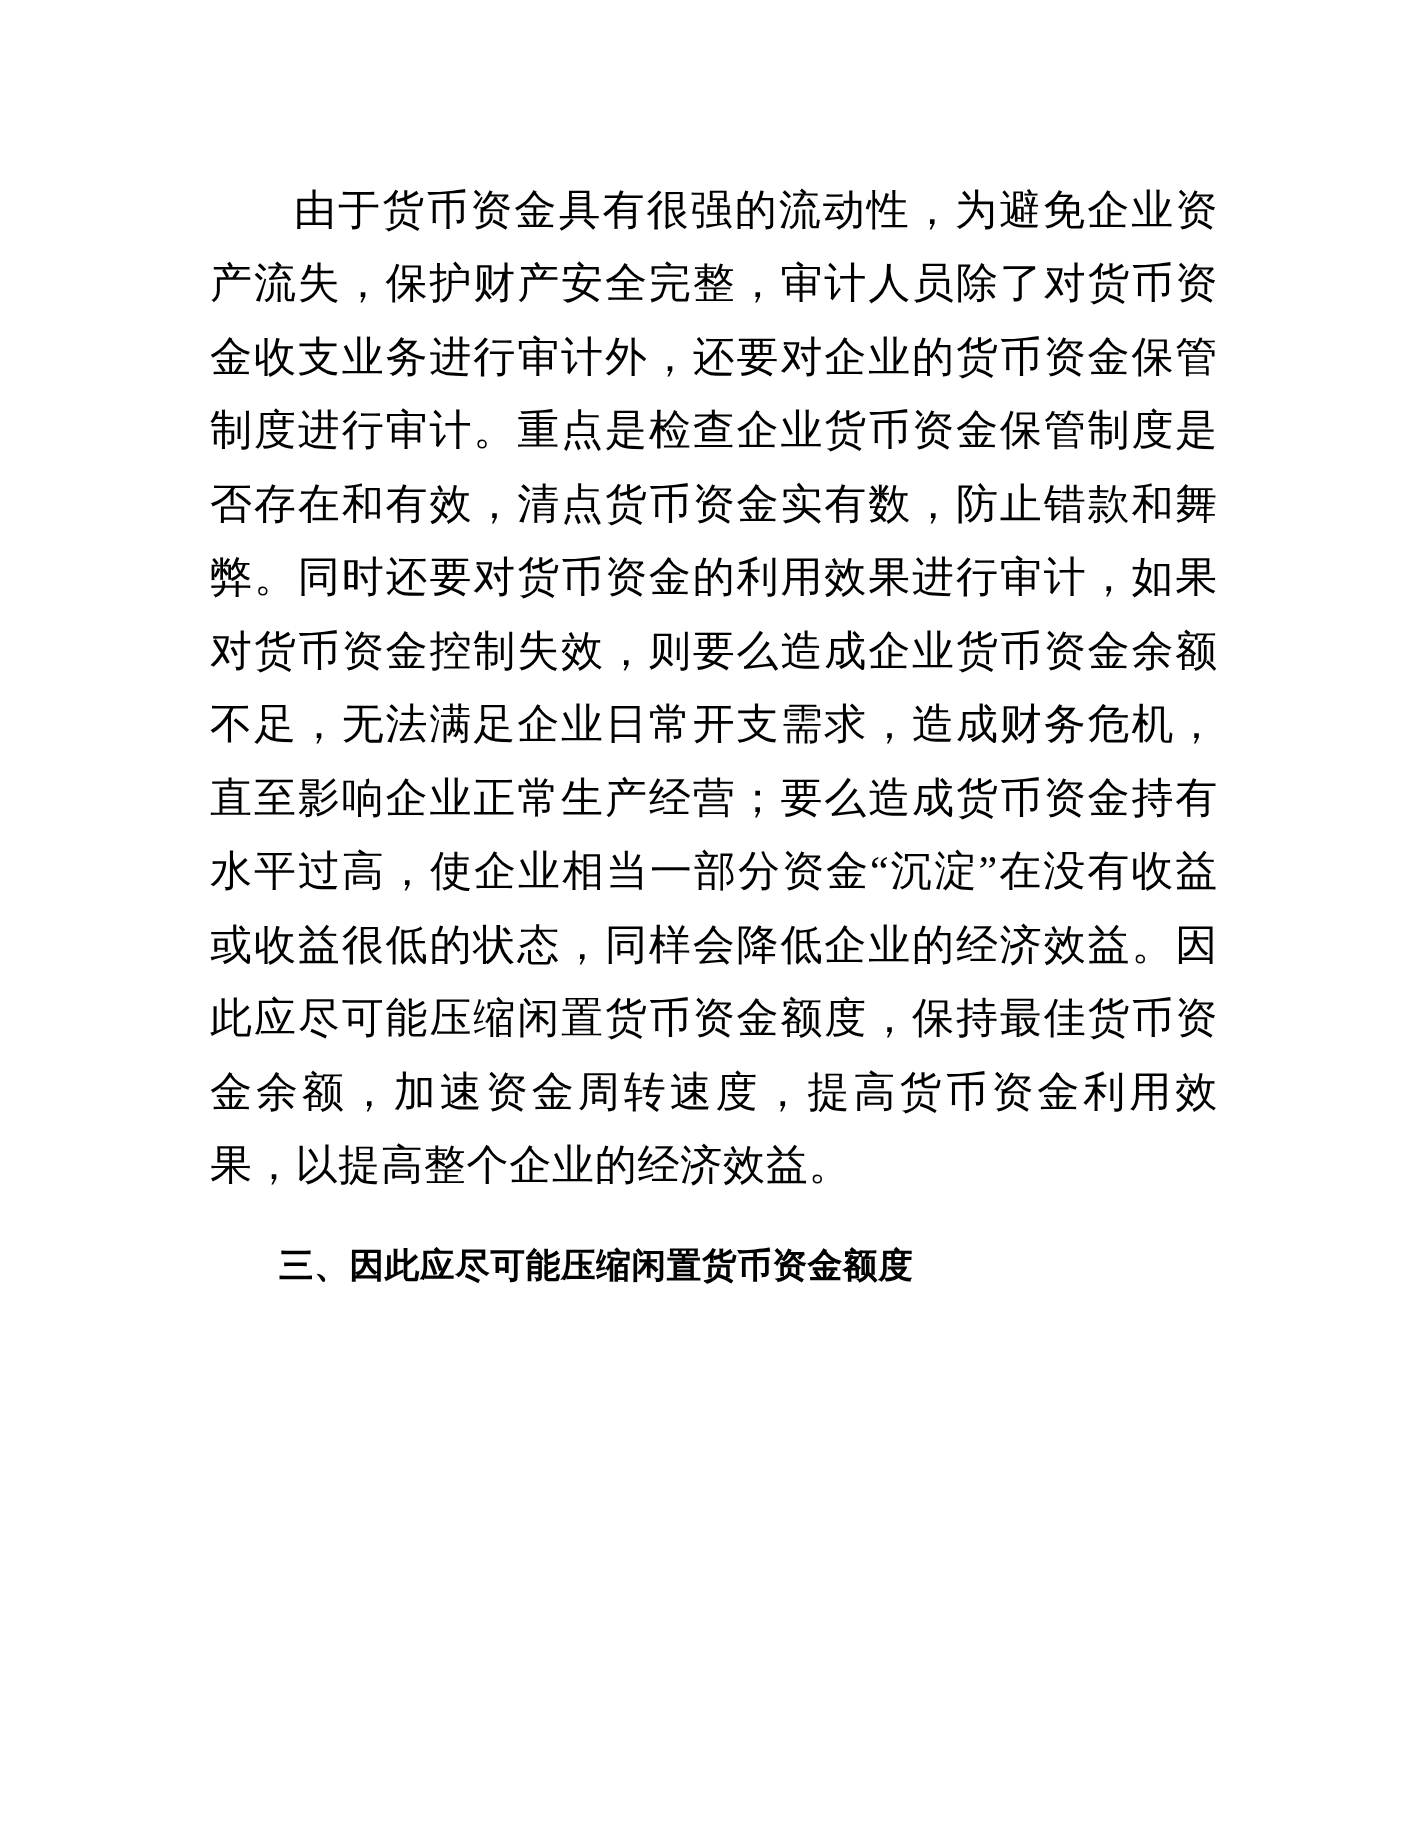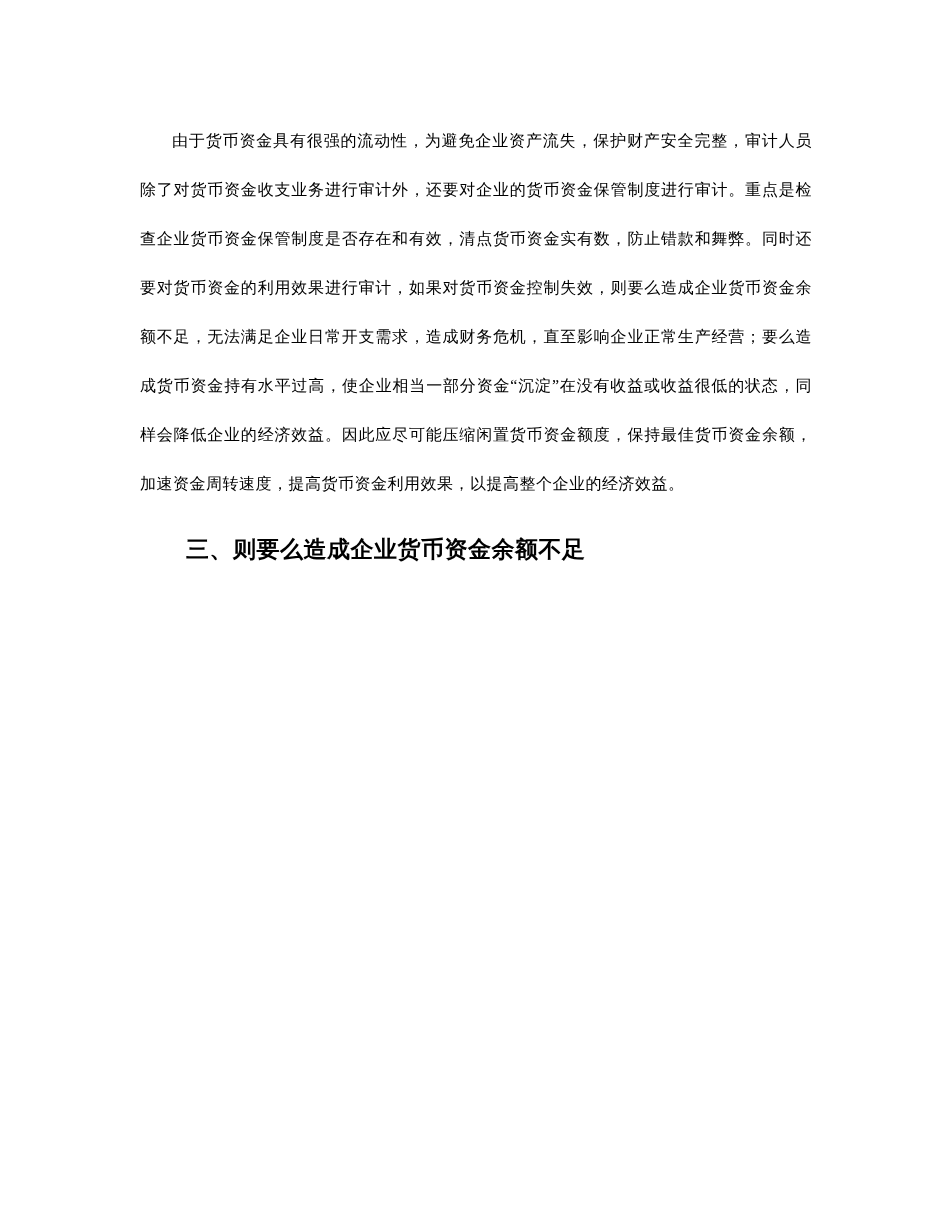--- a/index.html
+++ b/index.html
@@ -16,21 +16,21 @@
       box-sizing: border-box;
       width: 950px;
       height: 1230px;
       background: #ffffff;
       padding: 116px 138px 0 140px;
       color: #000000;
     }
     .para {
       margin: 0;
       font-family: "Liberation Serif", "DejaVu Serif", serif;
-      font-size: 16px;
+      font-size: 28px;
       line-height: 49px;
       text-align: justify;
       text-justify: inter-ideograph;
       text-indent: 2em;
       word-break: break-all;
       letter-spacing: 0.5px;
     }
     .heading {
       margin: 17px 0 17px 0;
       font-family: "Liberation Sans", "DejaVu Sans", sans-serif;
@@ -39,14 +39,14 @@
       line-height: 49px;
       text-indent: 2em;
       letter-spacing: 0.5px;
     }
   </style>
 </head>
 <body>
 
 <div class="page">
   <p class="para">由于货币资金具有很强的流动性，为避免企业资产流失，保护财产安全完整，审计人员除了对货币资金收支业务进行审计外，还要对企业的货币资金保管制度进行审计。重点是检查企业货币资金保管制度是否存在和有效，清点货币资金实有数，防止错款和舞弊。同时还要对货币资金的利用效果进行审计，如果对货币资金控制失效，则要么造成企业货币资金余额不足，无法满足企业日常开支需求，造成财务危机，直至影响企业正常生产经营；要么造成货币资金持有水平过高，使企业相当一部分资金“沉淀”在没有收益或收益很低的状态，同样会降低企业的经济效益。因此应尽可能压缩闲置货币资金额度，保持最佳货币资金余额，加速资金周转速度，提高货币资金利用效果，以提高整个企业的经济效益。</p>
-  <h3 class="heading">三、则要么造成企业货币资金余额不足</h3>
+  <h3 class="heading">三、因此应尽可能压缩闲置货币资金额度</h3>
 </div>
 
 </body></html>

